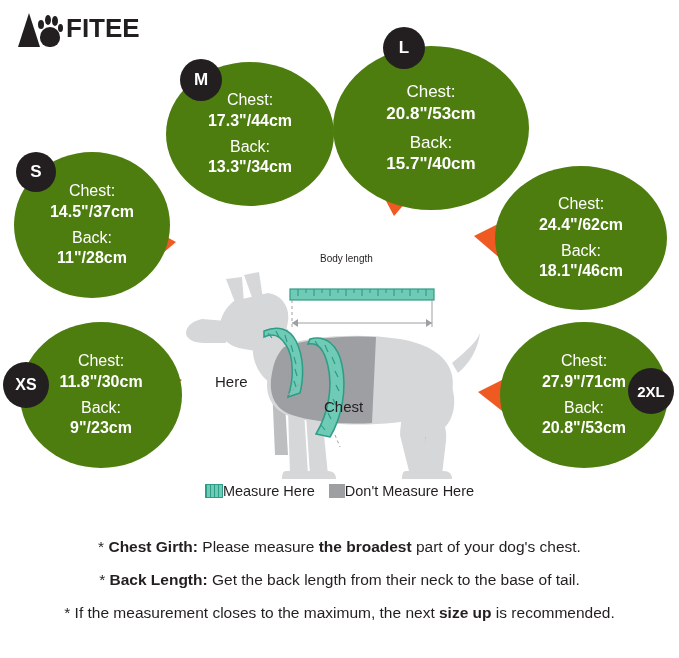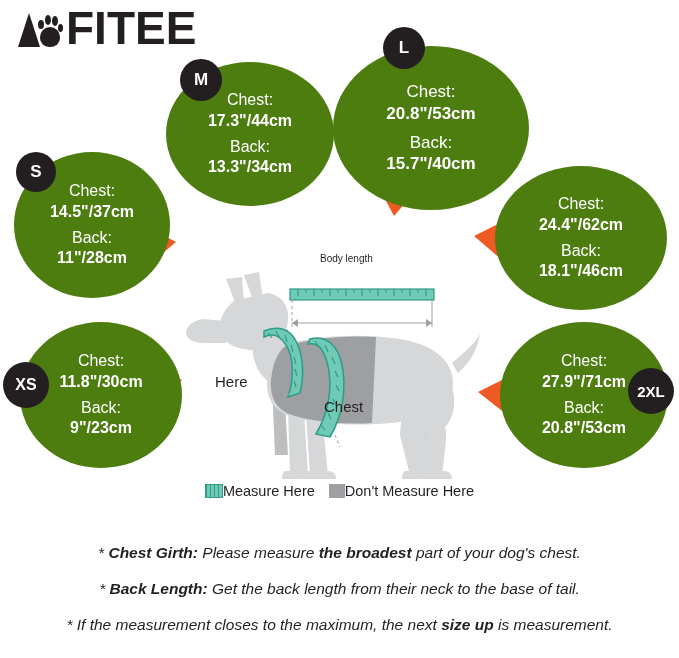--- a/index.html
+++ b/index.html
@@ -64,21 +64,21 @@
     position: absolute;
     background: #231f20;
     border-radius: 50%;
   }
   .brand-mark .paw .t1 { left: 0px;  bottom: 18px; width: 6px; height: 9px; }
   .brand-mark .paw .t2 { left: 7px;  bottom: 22px; width: 6px; height: 10px; }
   .brand-mark .paw .t3 { left: 14px; bottom: 21px; width: 6px; height: 10px; }
   .brand-mark .paw .t4 { left: 20px; bottom: 15px; width: 5px; height: 8px; }
   .brand-text {
     font-family: "Liberation Sans", sans-serif;
-    font-size: 46px;
+    font-size: 26px;
     font-weight: 700;
     letter-spacing: 0px;
     color: #231f20;
     line-height: 1;
     margin-left: 2px;
   }
 
   
   .bubble {
     position: absolute;
@@ -155,21 +155,21 @@
   .notes {
     position: absolute;
     left: 0;
     top: 528px;
     width: 679px;
     text-align: center;
     font-size: 15.5px;
     line-height: 1.42;
     color: #231f20;
   }
-  .notes p { margin: 14px 0 11px 0; font-style: italic; }
+  .notes p { margin: 8px 0 11px 0; }
   .notes b { font-weight: 700; }
 </style>
 </head>
 <body>
 
 <div id="stage">
 
   <div class="brand">
     <div class="brand-mark">
       <div class="a-left"></div>
@@ -349,16 +349,16 @@
   <div class="legend">
     <div class="sw-measure"></div>
     <span class="lg-txt">Measure Here</span>
     <div class="sw-dont"></div>
     <span>Don't Measure Here</span>
   </div>
 
   <div class="notes">
     <p><span>* </span><b>Chest Girth:</b><span> Please measure </span><b>the broadest</b><span> part of your dog's chest.</span></p>
     <p><span>* </span><b>Back Length:</b><span> Get the back length from their neck to the base of tail.</span></p>
-    <p><span>* If the measurement closes to the maximum, the next </span><b>size up</b><span> is measurement.</span></p>
+    <p><span>* If the measurement closes to the maximum, the next </span><b>size up</b><span> is recommended.</span></p>
   </div>
 
 </div>
 
 </body></html>

